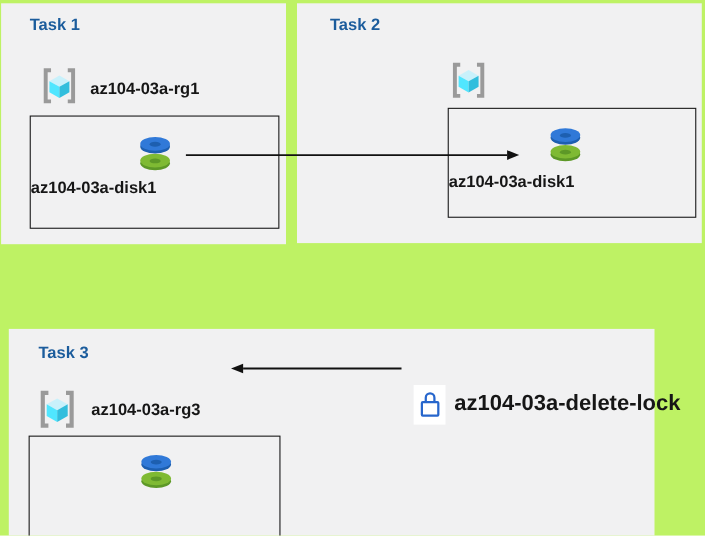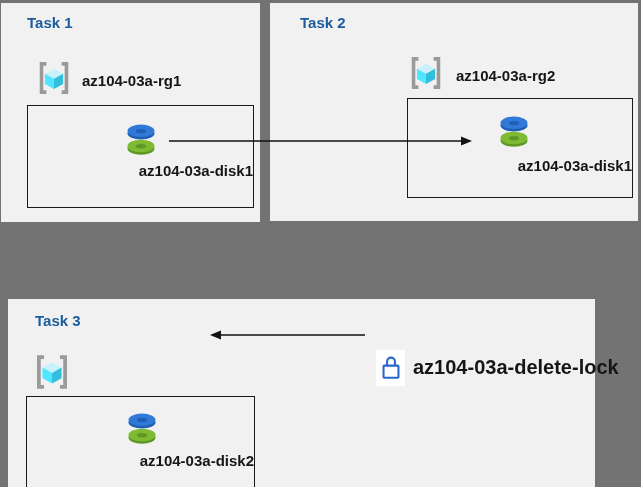--- a/index.html
+++ b/index.html
@@ -5,30 +5,30 @@
   :root{
     --panel-bg:#f1f1f2; --title-text:#1b5c9c; --label-text:#161616;
     --arrow:#111111; --box-border:#1a1a1a; --lock-stroke:#2766cc;
     --disk-blue:#3079d8; --disk-blue-dark:#1d5fb0;
     --disk-green:#7fba33; --disk-green-dark:#5d9827;
     --cube-top:#c9f1fb; --cube-left:#50e6ff; --cube-right:#32bedd;
     --bracket-gray:#9a9a9a;
   }
   html,body{margin:0;padding:0;background:#ffffff;}
   .canvas{
-    position:relative;width:641px;height:487px;background:#737373;overflow:hidden;
+    position:relative;width:641px;height:487px;background:#bef264;overflow:hidden;
     font-family:"Liberation Sans",sans-serif;color:var(--label-text);
   }
   .panel{position:absolute;background:var(--panel-bg);}
   .panel-title{position:absolute;font-size:15px;font-weight:700;color:var(--title-text);white-space:nowrap;}
   .rg-icon{position:absolute;}
   .rg-label{position:absolute;font-size:15px;font-weight:700;line-height:20px;white-space:nowrap;}
   .res-box{position:absolute;border:1.5px solid var(--box-border);box-sizing:border-box;}
   .disk-icon{position:absolute;}
-  .disk-label{position:absolute;left:0;right:0;text-align:right;font-size:15px;font-weight:700;white-space:nowrap;}
+  .disk-label{position:absolute;left:0;right:0;text-align:left;font-size:15px;font-weight:700;white-space:nowrap;}
   .move-label{position:absolute;left:282px;top:115px;font-size:15px;font-weight:700;line-height:18px;white-space:nowrap;}
   .lock-box{position:absolute;left:368px;top:51px;width:29px;height:36px;background:#ffffff;display:flex;align-items:center;justify-content:center;}
   .lock-text{position:absolute;left:405px;top:59px;font-size:20px;line-height:19px;white-space:nowrap;}
   .lock-name{font-weight:700;}
   .lock-type b{font-weight:700;}
   .lock-type span{margin-left:5px;font-weight:400;}
   .arrows{position:absolute;left:0;top:0;pointer-events:none;}
 </style>
 </head>
 <body>
@@ -63,21 +63,20 @@
   <section class="panel" style="left:270px;top:3px;width:368px;height:218px;">
     <div class="panel-title" style="left:30px;top:11px;">Task 2</div>
 
     <svg class="rg-icon" style="left:137px;top:50px;" width="38" height="40" viewBox="0 0 18 18">
       <path d="M5.4 2.3 H3.1 V15.7 H5.4" fill="none" stroke="var(--bracket-gray,#9a9a9a)" stroke-width="1.7"></path>
       <path d="M12.6 2.3 H14.9 V15.7 H12.6" fill="none" stroke="var(--bracket-gray,#9a9a9a)" stroke-width="1.7"></path>
       <polygon points="9,4.6 13.3,7 9,9.4 4.7,7" fill="var(--cube-top,#c9f1fb)"></polygon>
       <polygon points="4.7,7 9,9.4 9,14.2 4.7,11.8" fill="var(--cube-left,#50e6ff)"></polygon>
       <polygon points="13.3,7 9,9.4 9,14.2 13.3,11.8" fill="var(--cube-right,#32bedd)"></polygon>
     </svg>
-    <div class="rg-label" style="left:186px;top:63px;">az104-03a-rg2</div>
 
     <div class="res-box" style="left:137px;top:95px;width:226px;height:100px;">
       <svg class="disk-icon" style="left:88px;top:15px;" width="36" height="34" viewBox="0 0 36 34">
         <ellipse cx="18" cy="26.5" rx="13.5" ry="6.2" fill="var(--disk-green-dark,#5d9827)"></ellipse>
         <ellipse cx="18" cy="24" rx="13.5" ry="6.2" fill="var(--disk-green,#7fba33)"></ellipse>
         <ellipse cx="18" cy="24.3" rx="5" ry="2.2" fill="var(--disk-green-dark,#5d9827)"></ellipse>
         <ellipse cx="18" cy="11.3" rx="13.5" ry="6.2" fill="var(--disk-blue-dark,#1d5fb0)"></ellipse>
         <ellipse cx="18" cy="8.8" rx="13.5" ry="6.2" fill="var(--disk-blue,#3079d8)"></ellipse>
         <ellipse cx="18" cy="9.1" rx="5" ry="2.2" fill="var(--disk-blue-dark,#1d5fb0)"></ellipse>
       </svg>
@@ -88,31 +87,31 @@
   <section class="panel" style="left:8px;top:263px;width:587px;height:220px;margin-top:36px;">
     <div class="panel-title" style="left:27px;top:13px;">Task 3</div>
 
     <svg class="rg-icon" style="left:24px;top:53px;" width="40" height="40" viewBox="0 0 18 18">
       <path d="M5.4 2.3 H3.1 V15.7 H5.4" fill="none" stroke="var(--bracket-gray,#9a9a9a)" stroke-width="1.7"></path>
       <path d="M12.6 2.3 H14.9 V15.7 H12.6" fill="none" stroke="var(--bracket-gray,#9a9a9a)" stroke-width="1.7"></path>
       <polygon points="9,4.6 13.3,7 9,9.4 4.7,7" fill="var(--cube-top,#c9f1fb)"></polygon>
       <polygon points="4.7,7 9,9.4 9,14.2 4.7,11.8" fill="var(--cube-left,#50e6ff)"></polygon>
       <polygon points="13.3,7 9,9.4 9,14.2 13.3,11.8" fill="var(--cube-right,#32bedd)"></polygon>
     </svg>
+    <div class="rg-label" style="left:75px;top:64px;">az104-03a-rg3</div>
 
     <div class="res-box" style="left:18px;top:97px;width:229px;height:105px;">
       <svg class="disk-icon" style="left:97px;top:14px;" width="36" height="34" viewBox="0 0 36 34">
         <ellipse cx="18" cy="26.5" rx="13.5" ry="6.2" fill="var(--disk-green-dark,#5d9827)"></ellipse>
         <ellipse cx="18" cy="24" rx="13.5" ry="6.2" fill="var(--disk-green,#7fba33)"></ellipse>
         <ellipse cx="18" cy="24.3" rx="5" ry="2.2" fill="var(--disk-green-dark,#5d9827)"></ellipse>
         <ellipse cx="18" cy="11.3" rx="13.5" ry="6.2" fill="var(--disk-blue-dark,#1d5fb0)"></ellipse>
         <ellipse cx="18" cy="8.8" rx="13.5" ry="6.2" fill="var(--disk-blue,#3079d8)"></ellipse>
         <ellipse cx="18" cy="9.1" rx="5" ry="2.2" fill="var(--disk-blue-dark,#1d5fb0)"></ellipse>
       </svg>
-      <div class="disk-label" style="top:55px;">az104-03a-disk2</div>
     </div>
 
     <div class="lock-box">
       <svg width="22" height="28" viewBox="0 0 28 34">
         <rect x="4.5" y="14" width="19" height="15.5" rx="1" fill="none" stroke="var(--lock-stroke,#2766cc)" stroke-width="2.6"></rect>
         <path d="M9 14 V8.8 a5 5 0 0 1 10 0 V14" fill="none" stroke="var(--lock-stroke,#2766cc)" stroke-width="2.6"></path>
       </svg>
     </div>
     <div class="lock-text">
       <div class="lock-name">az104-03a-delete-lock</div>

